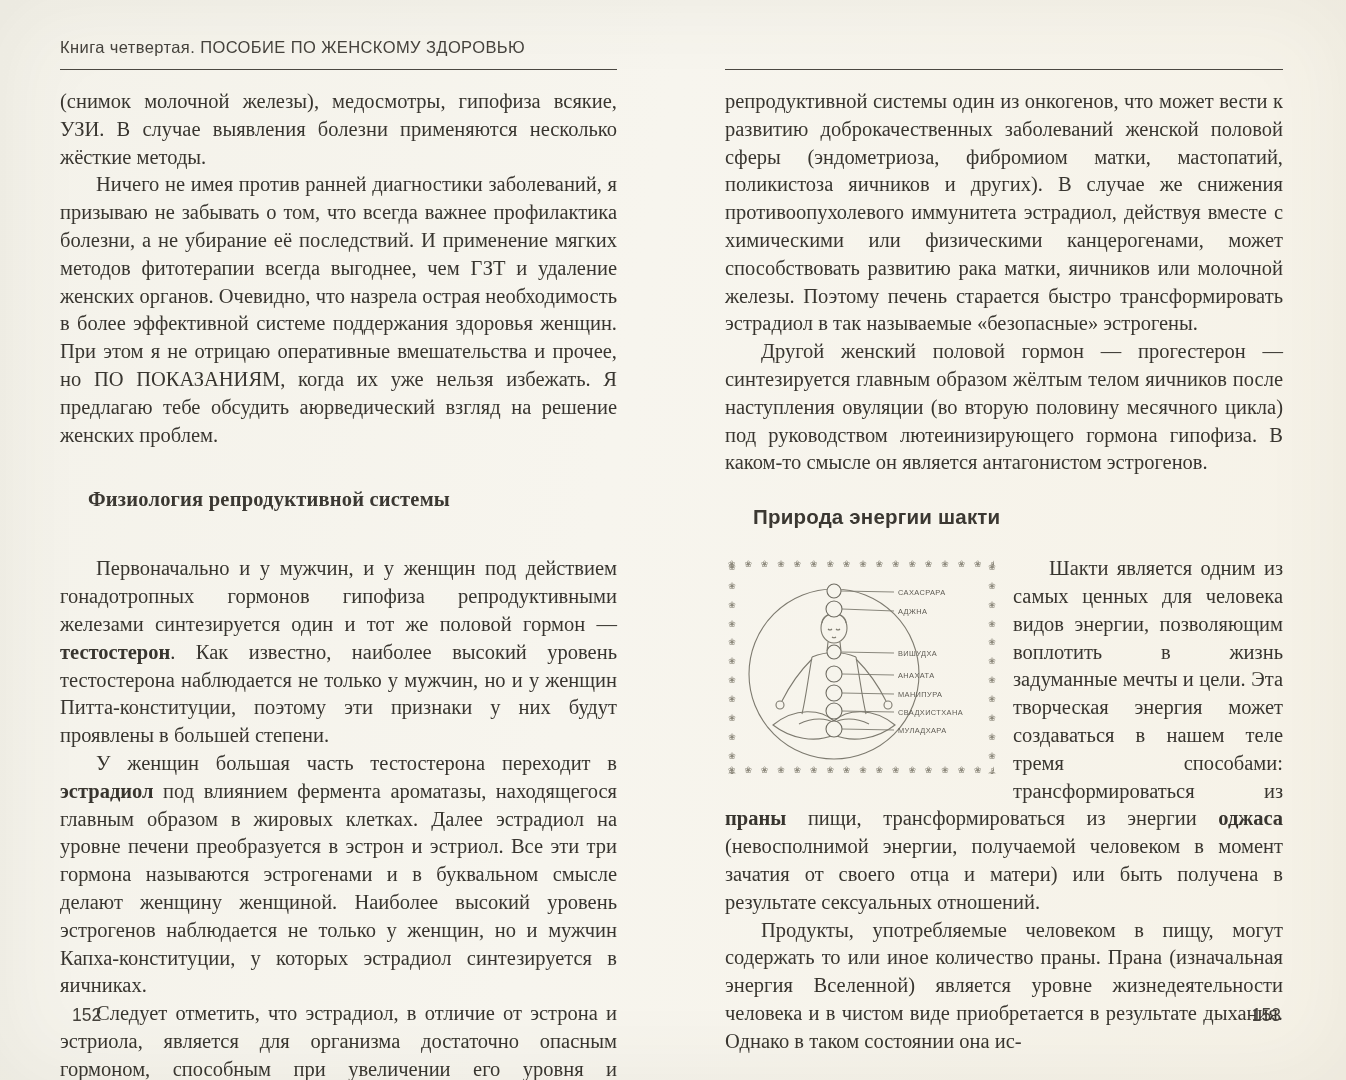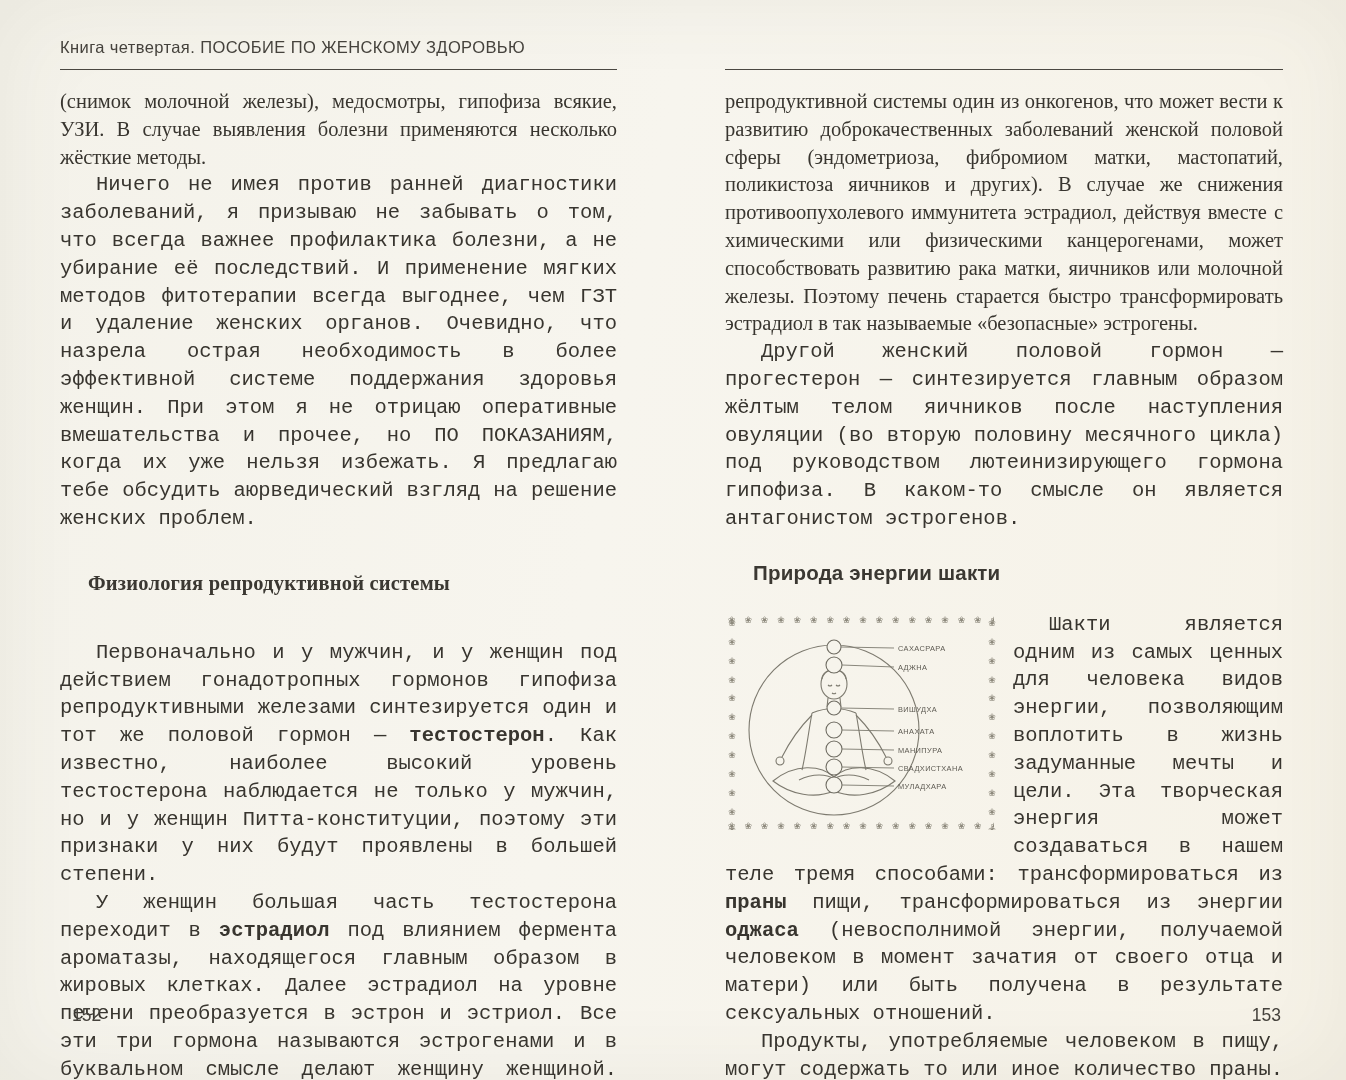--- a/index.html
+++ b/index.html
@@ -14,21 +14,21 @@
   .page-right{left:725px;width:558px;}
   .running-head{
     position:absolute;top:38px;left:0;right:0;
     font-family:"Liberation Sans",sans-serif;font-size:16.5px;
     color:#45423c;letter-spacing:.4px;white-space:nowrap;
   }
   .running-head.right{text-align:right;}
   .head-rule{position:absolute;top:69px;left:0;right:0;border-top:1.6px solid #4a4741;}
   .page-body{position:absolute;top:88px;left:0;right:0;font-size:20.5px;line-height:27.8px;text-align:justify;}
   .page-body p{margin:0;}
-  p.indent{text-indent:36px;font-family:Liberation Mono, monospace;}
+  p.indent{text-indent:36px;}
   .bold{font-weight:bold;}
   .section-heading{
     font-family:"Liberation Sans",sans-serif;font-weight:bold;
     font-size:20.5px;line-height:24px;color:#3b3832;letter-spacing:.2px;
     text-align:left;
   }
   .section-heading.left-h{margin:38px 0 44px 28px;font-family:Liberation Serif, serif;}
   .section-heading.right-h{margin:28px 0 26px 28px;}
   .figure-box{
     float:left;width:272px;height:218px;margin:4px 16px 6px 0;

